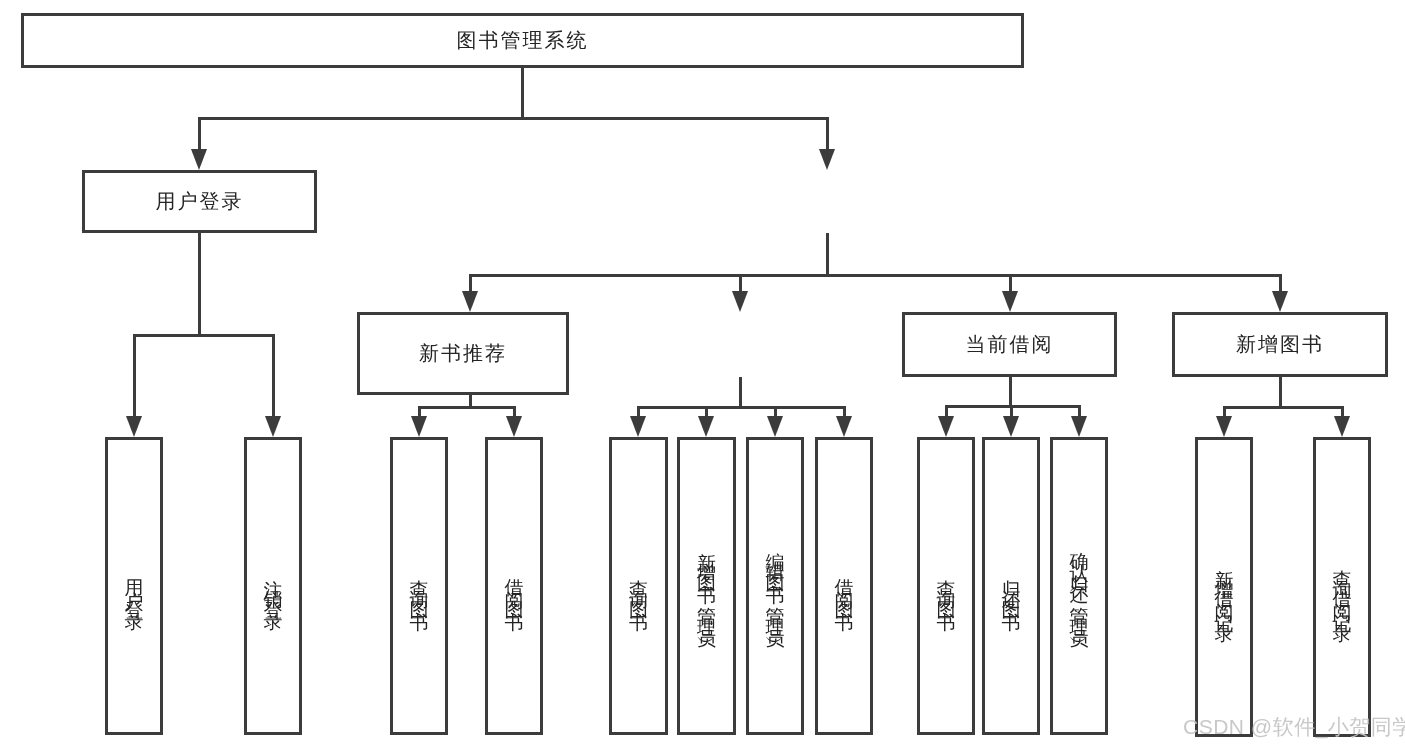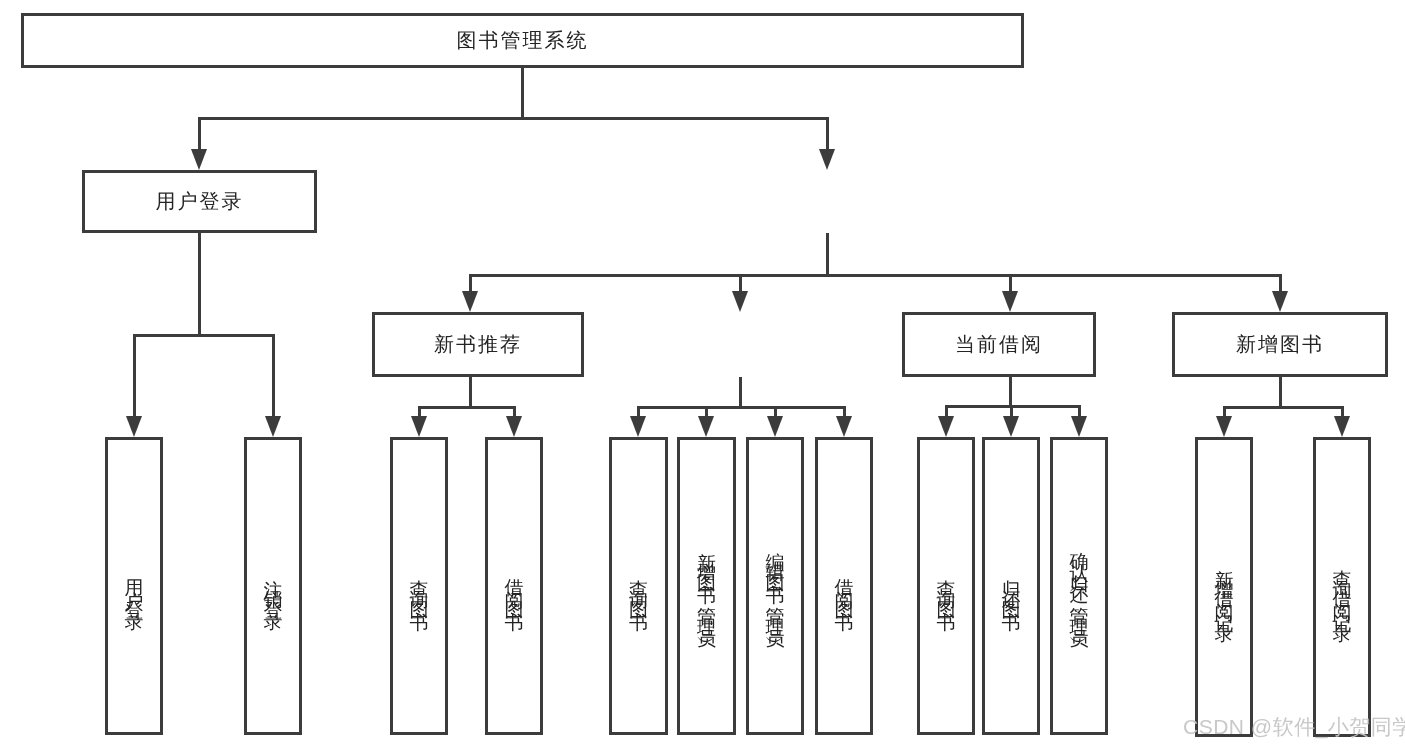--- a/index.html
+++ b/index.html
@@ -111,22 +111,22 @@
     <div class="arrow" style="left: 698px; top: 416px;"></div>
     <div class="arrow" style="left: 767px; top: 416px;"></div>
     <div class="arrow" style="left: 836px; top: 416px;"></div>
     <div class="arrow" style="left: 938px; top: 416px;"></div>
     <div class="arrow" style="left: 1003px; top: 416px;"></div>
     <div class="arrow" style="left: 1071px; top: 416px;"></div>
     <div class="arrow" style="left: 1216px; top: 416px;"></div>
     <div class="arrow" style="left: 1334px; top: 416px;"></div>
     <div class="node" style="left: 21px; top: 13px; width: 1003px; height: 55px;">图书管理系统</div>
     <div class="node" style="left: 82px; top: 170px; width: 235px; height: 63px;">用户登录</div>
-    <div class="node" style="left: 372px; top: 312px; width: 212px; height: 65px;">新书推荐</div>
-    <div class="node" style="left: 902px; top: 312px; width: 194px; height: 65px;">当前借阅</div>
+    <div class="node" style="left: 357px; top: 312px; width: 212px; height: 83px;">新书推荐</div>
+    <div class="node" style="left: 902px; top: 312px; width: 215px; height: 65px;">当前借阅</div>
     <div class="node" style="left: 1172px; top: 312px; width: 216px; height: 65px;">新增图书</div>
     <div class="node v" style="left: 105px; top: 437px; width: 58px; height: 298px;">用户登录</div>
     <div class="node v" style="left: 244px; top: 437px; width: 58px; height: 298px;">注销登录</div>
     <div class="node v" style="left: 390px; top: 437px; width: 58px; height: 298px;">查询图书</div>
     <div class="node v" style="left: 485px; top: 437px; width: 58px; height: 298px;">借阅图书</div>
     <div class="node v" style="left: 609px; top: 437px; width: 59px; height: 298px;">查询图书</div>
     <div class="node v" style="left: 677px; top: 437px; width: 59px; height: 298px;">新增图书（管理员）</div>
     <div class="node v" style="left: 746px; top: 437px; width: 58px; height: 298px;">编辑图书（管理员）</div>
     <div class="node v" style="left: 815px; top: 437px; width: 58px; height: 298px;">借阅图书</div>
     <div class="node v" style="left: 917px; top: 437px; width: 58px; height: 298px;">查询图书</div>

